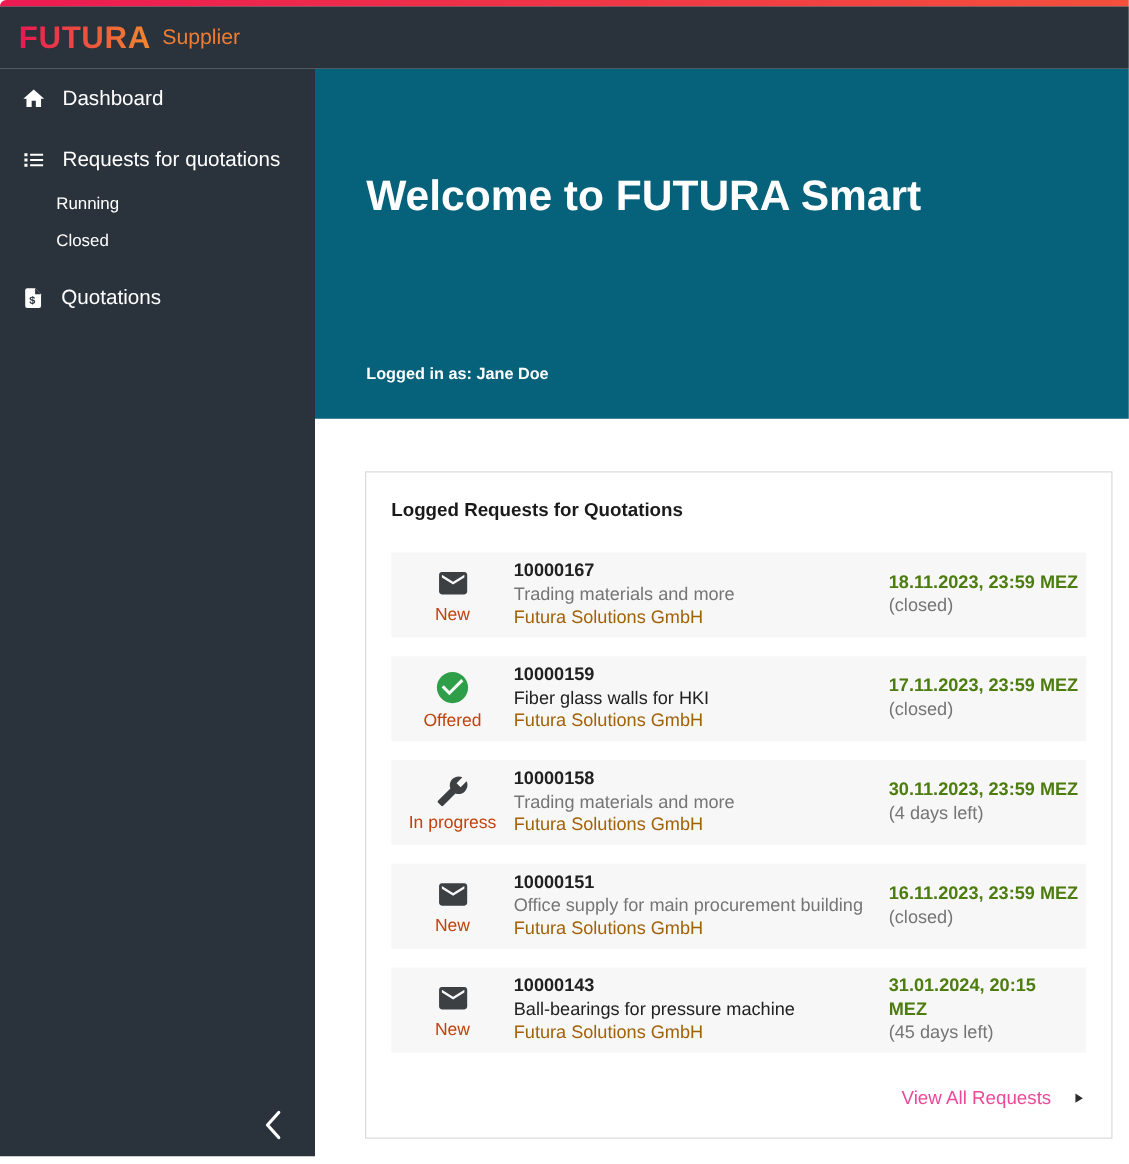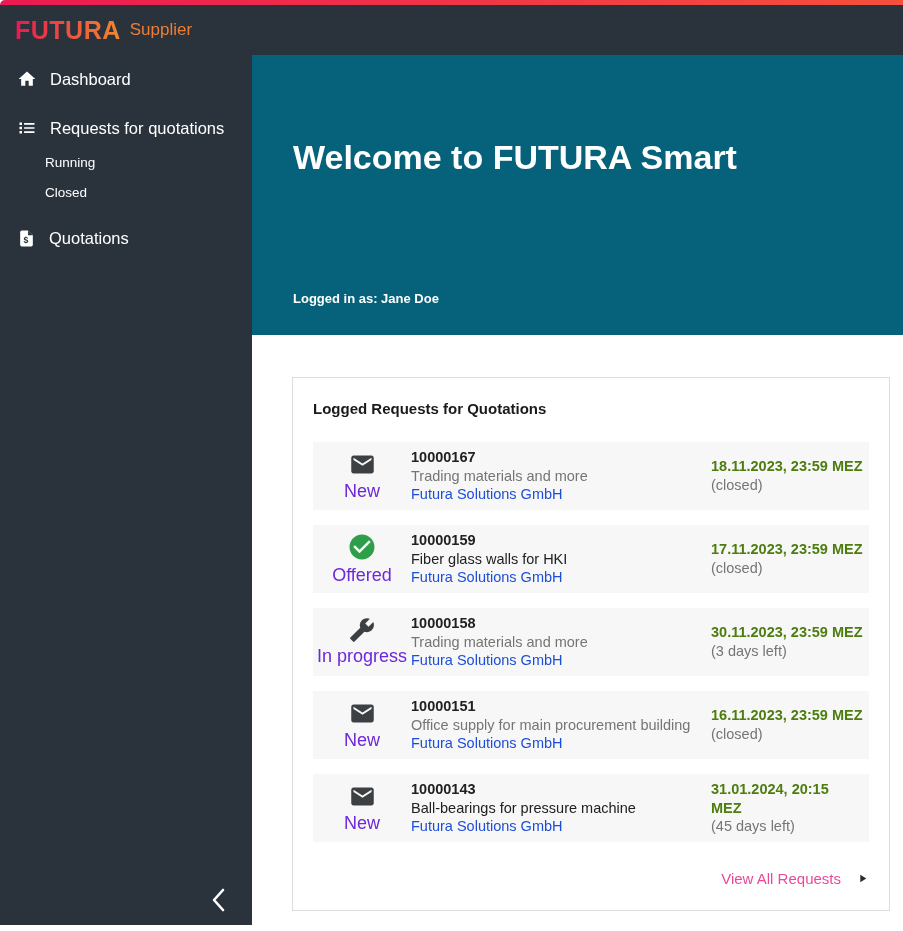--- a/index.html
+++ b/index.html
@@ -56,26 +56,26 @@
     position:absolute; left:40px; top:322px; width:598px;
     background:#fff; border:1px solid #DCDCDC; padding:20px;
   }
   .card-title { font-size:15px; font-weight:700; color:#1A1A1A; margin:2px 0 25px 0; }
 
   .rfq-row {
     display:grid; grid-template-columns:98px 1fr 158px; align-items:center;
     background:#F7F7F7; height:68px; margin-bottom:15px; cursor:pointer;
   }
   .status-col { display:flex; flex-direction:column; align-items:center; justify-content:center; gap:3px; }
-  .status-label { font-size:18px; color:#6d28d9; }
+  .status-label { font-size:14px; color:#c2410c; }
   .text-col { font-size:14.5px; line-height:1.3; padding-right:8px; }
   .rfq-id { font-weight:700; color:#212121; }
   .rfq-title { color:#757575; }
   .rfq-title.em { color:#212121; }
-  .rfq-company { color:#1d4ed8; }
+  .rfq-company { color:#a16207; }
   .date-col { font-size:14.5px; line-height:1.3; padding-right:6px; }
   .rfq-deadline { font-weight:700; color:#4d7c0f; }
   .rfq-note { color:#757575; }
 
   .card-footer { display:flex; justify-content:flex-end; align-items:center; gap:15px; margin-top:24px; height:24px; cursor:pointer; }
   .view-all-label { font-size:15px; color:#ec4899; }
 </style>
 </head>
 <body>
 
@@ -171,21 +171,21 @@
           </svg>
         <span class="status-label">In progress</span>
       </div>
       <div class="text-col">
         <div class="rfq-id">10000158</div>
         <div class="rfq-title">Trading materials and more</div>
         <div class="rfq-company">Futura Solutions GmbH</div>
       </div>
       <div class="date-col">
         <div class="rfq-deadline">30.11.2023, 23:59 MEZ</div>
-        <div class="rfq-note">(3 days left)</div>
+        <div class="rfq-note">(4 days left)</div>
       </div>
     </div>
 
     <div class="rfq-row">
       <div class="status-col">
         <svg width="27" height="27" viewBox="0 0 24 24">
             <path fill="#3C4043" d="M20 4H4c-1.1 0-2 .9-2 2v12c0 1.1.9 2 2 2h16c1.1 0 2-.9 2-2V6c0-1.1-.9-2-2-2zm0 4l-8 5-8-5V6l8 5 8-5v2z"></path>
           </svg>
         <span class="status-label">New</span>
       </div>

